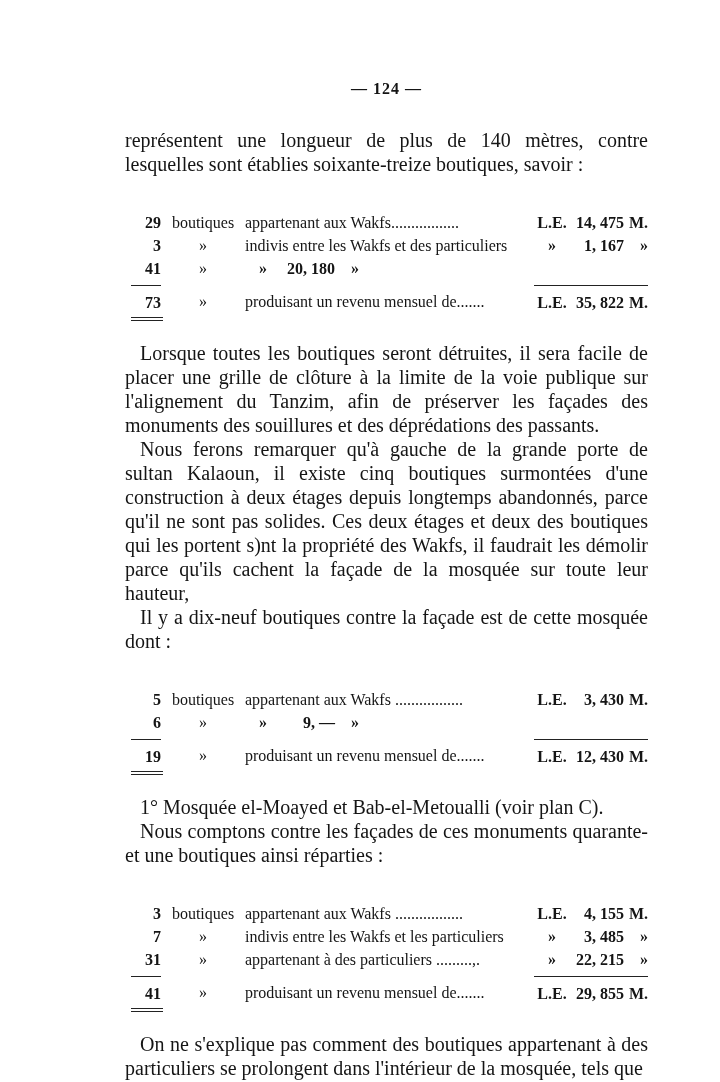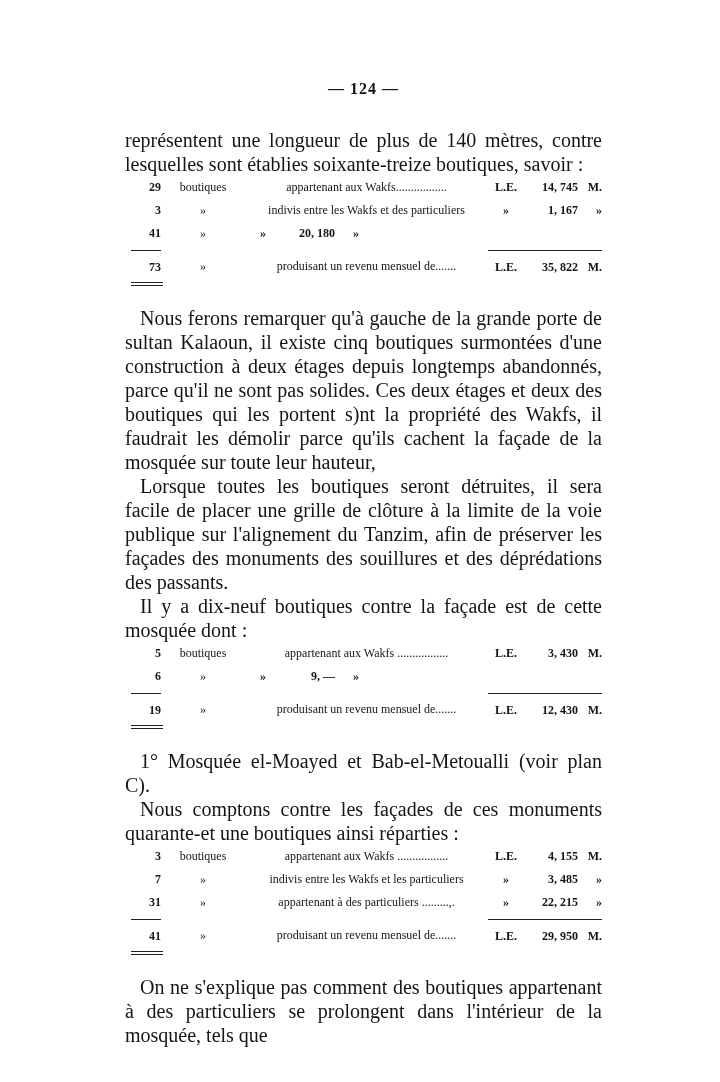--- a/index.html
+++ b/index.html
@@ -6,49 +6,49 @@
   body {
     width:720px; height:1082px;
     background:#ffffff;
     font-family:"Liberation Serif","DejaVu Serif",serif;
     color:#151515;
     overflow:hidden;
   }
   .page {
     box-sizing:border-box;
     width:720px; height:876px;
-    padding:80px 118px 0 125px;
+    padding:80px 72px 0 125px;
   }
   .page-number {
     text-align:center;
     font-size:16px;
     font-weight:bold;
     letter-spacing:1px;
     margin-bottom:30px;
   }
   .para {
     font-size:20px;
     line-height:24px;
     text-align:justify;
     margin:0;
     text-indent:15px;
   }
   .para.no-indent { text-indent:0; }
   .para.after-table { margin-top:4px; }
 
   
   .btable {
-    margin:0 0 20px 6px;
-    font-size:12px;
+    margin:35px 0 20px 6px;
+    font-size:16px;
   }
   .trow { display:flex; line-height:23px; }
   .trow > span { display:block; }
   .c-qty { width:30px; text-align:right; font-weight:bold; flex:none; }
   .c-unit { width:84px; text-align:center; flex:none; }
-  .c-desc { flex:1; white-space:pre-wrap; overflow:hidden;text-align:center; }
+  .c-desc { flex:1; white-space:pre-wrap; overflow:hidden; }
   .c-cur { width:36px; text-align:center; font-weight:bold; flex:none; }
   .c-amt { width:54px; text-align:right; font-weight:bold; flex:none; }
   .c-suf { width:24px; text-align:right; font-weight:bold; flex:none; }
 
   .trow.total { margin-top:5px; }
   .trow.total > span { padding-top:5px; }
   .trow.total .c-qty,
   .trow.total .c-cur,
   .trow.total .c-amt,
   .trow.total .c-suf { border-top:1.2px solid #222; }
@@ -69,21 +69,21 @@
   <div class="page-number">— 124 —</div>
 
   <p class="para no-indent">représentent une longueur de plus de 140 mètres, contre lesquelles sont établies soixante-treize boutiques, savoir :</p>
 
   <div class="btable" id="table1">
       <div class="trow">
         <span class="c-qty">29</span>
         <span class="c-unit">boutiques</span>
         <span class="c-desc">appartenant aux Wakfs.................</span>
         <span class="c-cur">L.E.</span>
-        <span class="c-amt">14, 745</span>
+        <span class="c-amt">14, 475</span>
         <span class="c-suf">M.</span>
       </div>
       <div class="trow">
         <span class="c-qty">3</span>
         <span class="c-unit">»</span>
         <span class="c-desc">indivis entre les Wakfs et des particuliers</span>
         <span class="c-cur">»</span>
         <span class="c-amt">1, 167</span>
         <span class="c-suf">»</span>
       </div>
@@ -98,23 +98,23 @@
         <span class="c-qty">73</span>
         <span class="c-unit">»</span>
         <span class="c-desc">produisant un revenu mensuel de.......</span>
         <span class="c-cur">L.E.</span>
         <span class="c-amt">35, 822</span>
         <span class="c-suf">M.</span>
       </div>
       <div class="dbl-rule"></div>
     </div>
 
+  <p class="para">Lorsque toutes les boutiques seront détruites, il sera facile de placer une grille de clôture à la limite de la voie publique sur l'alignement du Tanzim, afin de préserver les façades des monuments des souillures et des déprédations des passants.</p>
+
   <p class="para">Nous ferons remarquer qu'à gauche de la grande porte de sultan Kalaoun, il existe cinq boutiques surmontées d'une construction à deux étages depuis longtemps abandonnés, parce qu'il ne sont pas solides. Ces deux étages et deux des boutiques qui les portent s)nt la propriété des Wakfs, il faudrait les démolir parce qu'ils cachent la façade de la mosquée sur toute leur hauteur,</p>
-
-  <p class="para">Lorsque toutes les boutiques seront détruites, il sera facile de placer une grille de clôture à la limite de la voie publique sur l'alignement du Tanzim, afin de préserver les façades des monuments des souillures et des déprédations des passants.</p>
 
 
   <p class="para">Il y a dix-neuf boutiques contre la façade est de cette mosquée dont :</p>
 
   <div class="btable" id="table2">
       <div class="trow">
         <span class="c-qty">5</span>
         <span class="c-unit">boutiques</span>
         <span class="c-desc">appartenant aux Wakfs .................</span>
         <span class="c-cur">L.E.</span>
@@ -166,21 +166,21 @@
         <span class="c-desc">appartenant à des particuliers .........,.</span>
         <span class="c-cur">»</span>
         <span class="c-amt">22, 215</span>
         <span class="c-suf">»</span>
       </div>
       <div class="trow total">
         <span class="c-qty">41</span>
         <span class="c-unit">»</span>
         <span class="c-desc">produisant un revenu mensuel de.......</span>
         <span class="c-cur">L.E.</span>
-        <span class="c-amt">29, 950</span>
+        <span class="c-amt">29, 855</span>
         <span class="c-suf">M.</span>
       </div>
       <div class="dbl-rule"></div>
     </div>
 
   <p class="para after-table">On ne s'explique pas comment des boutiques appartenant à des particuliers se prolongent dans l'intérieur de la mosquée, tels que</p>
 
 </div>
 
 </body></html>

